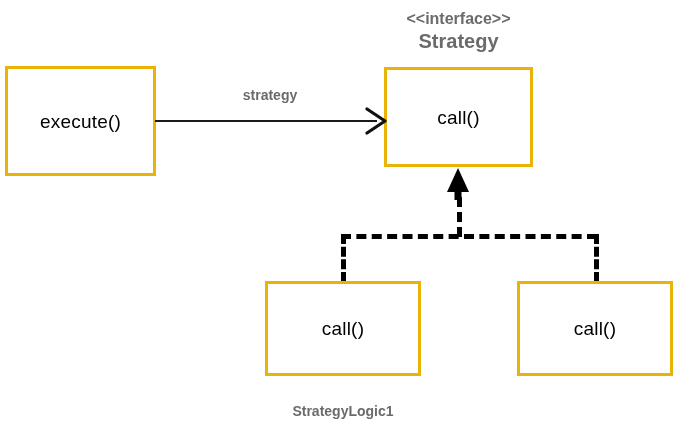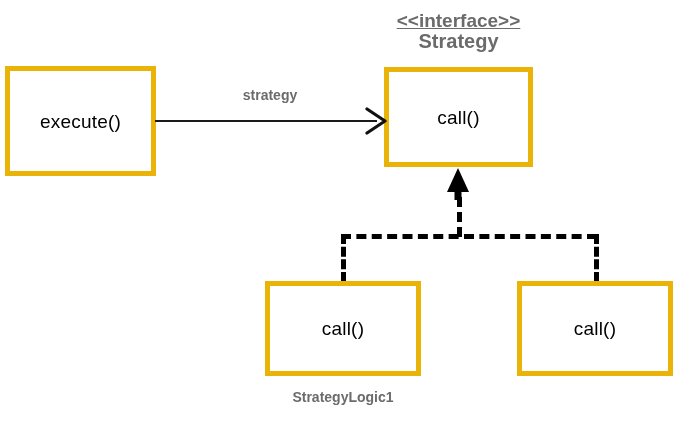--- a/index.html
+++ b/index.html
@@ -15,21 +15,21 @@
     overflow: hidden;
     font-family: "Liberation Sans", sans-serif;
     -webkit-font-smoothing: antialiased;
   }
 
   
   .uml-box {
     position: absolute;
     box-sizing: border-box;
     background: #ffffff;
-    border: 5px solid #eab308;
+    border: 3px solid #eab308;
     display: flex;
     align-items: center;
     justify-content: center;
   }
   .uml-box .member {
     color: #000000;
     font-size: 19px;
     font-weight: 400;
     letter-spacing: .2px;
     line-height: 1;
@@ -48,23 +48,23 @@
     font-weight: bold;
     white-space: nowrap;
     text-align: center;
     line-height: 1;
   }
   .title.big    { font-size: 20px; }
   .title.small  { font-size: 13.5px; }
   .title.under  { font-size: 14px; }
 
   #title-context      { left: 5px;   top: 31px; width: 151px; }
-  #title-stereotype   { left: 384px; top: 11px; width: 149px; font-size: 19px; text-decoration: underline; }
+  #title-stereotype   { left: 384px; top: 11px; width: 149px; font-size: 16px; }
   #title-strategy     { left: 384px; top: 31px; width: 149px; }
-  #title-logic1       { left: 265px; top: 390px; width: 156px; }
+  #title-logic1       { left: 265px; top: 404px; width: 156px; }
   #title-logic2       { left: 517px; top: 390px; width: 156px; }
 
   
   #assoc-line {
     position: absolute;
     left: 155px;
     top: 120px;
     width: 222px;
     height: 2px;
     background: #1a1a1a;

